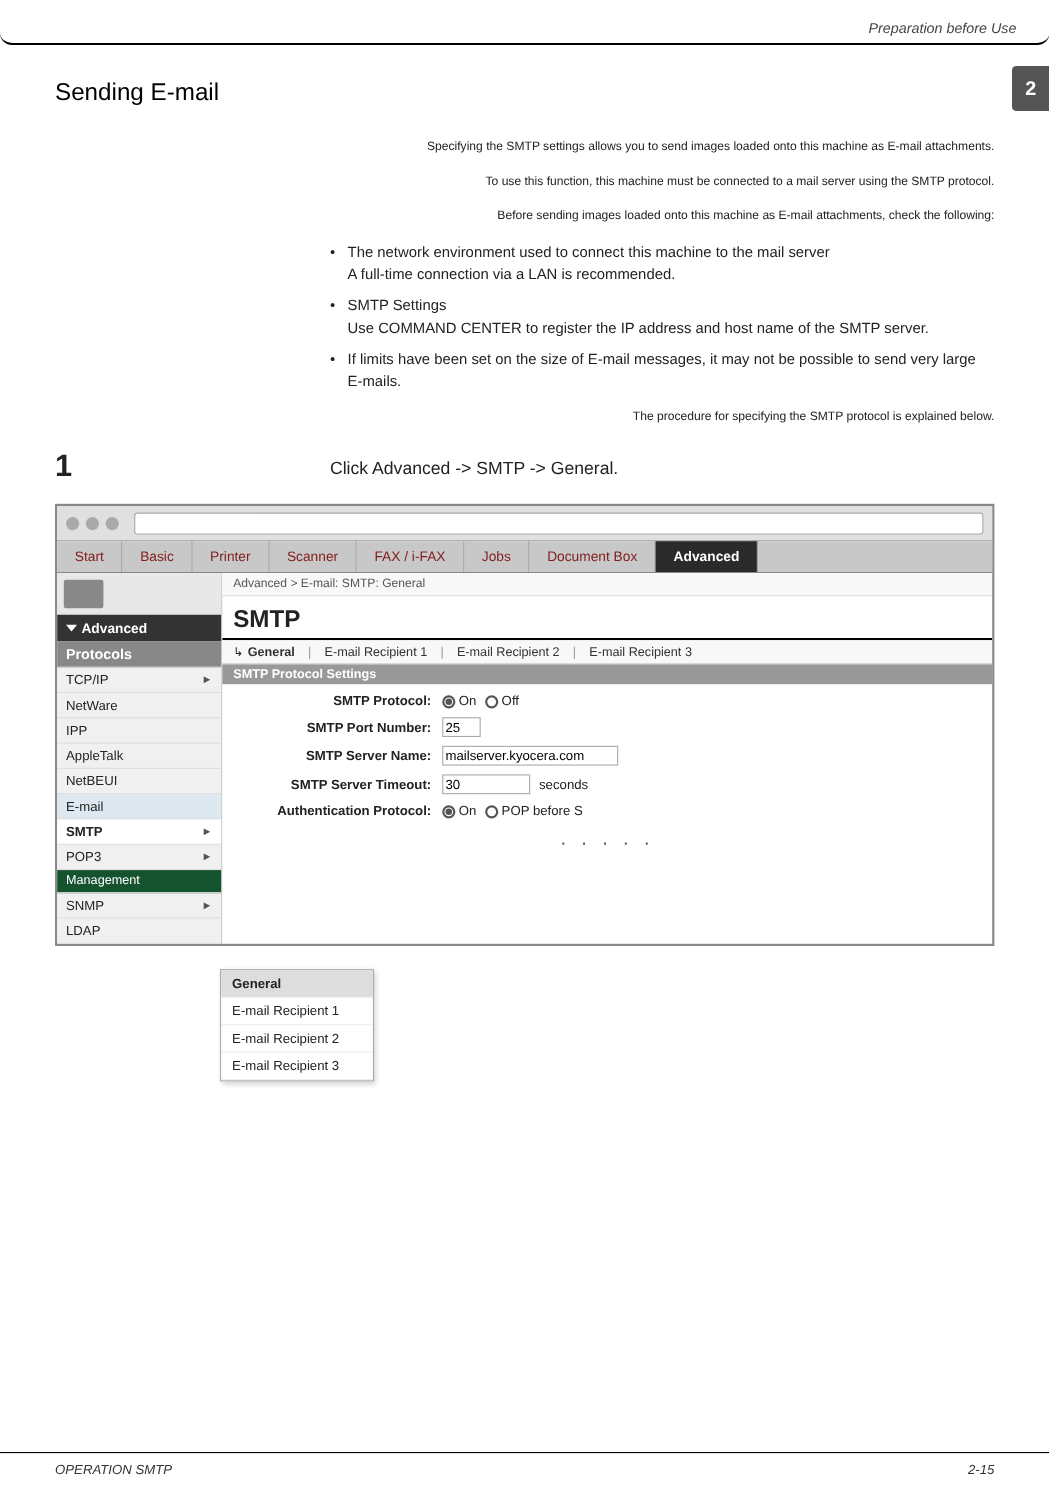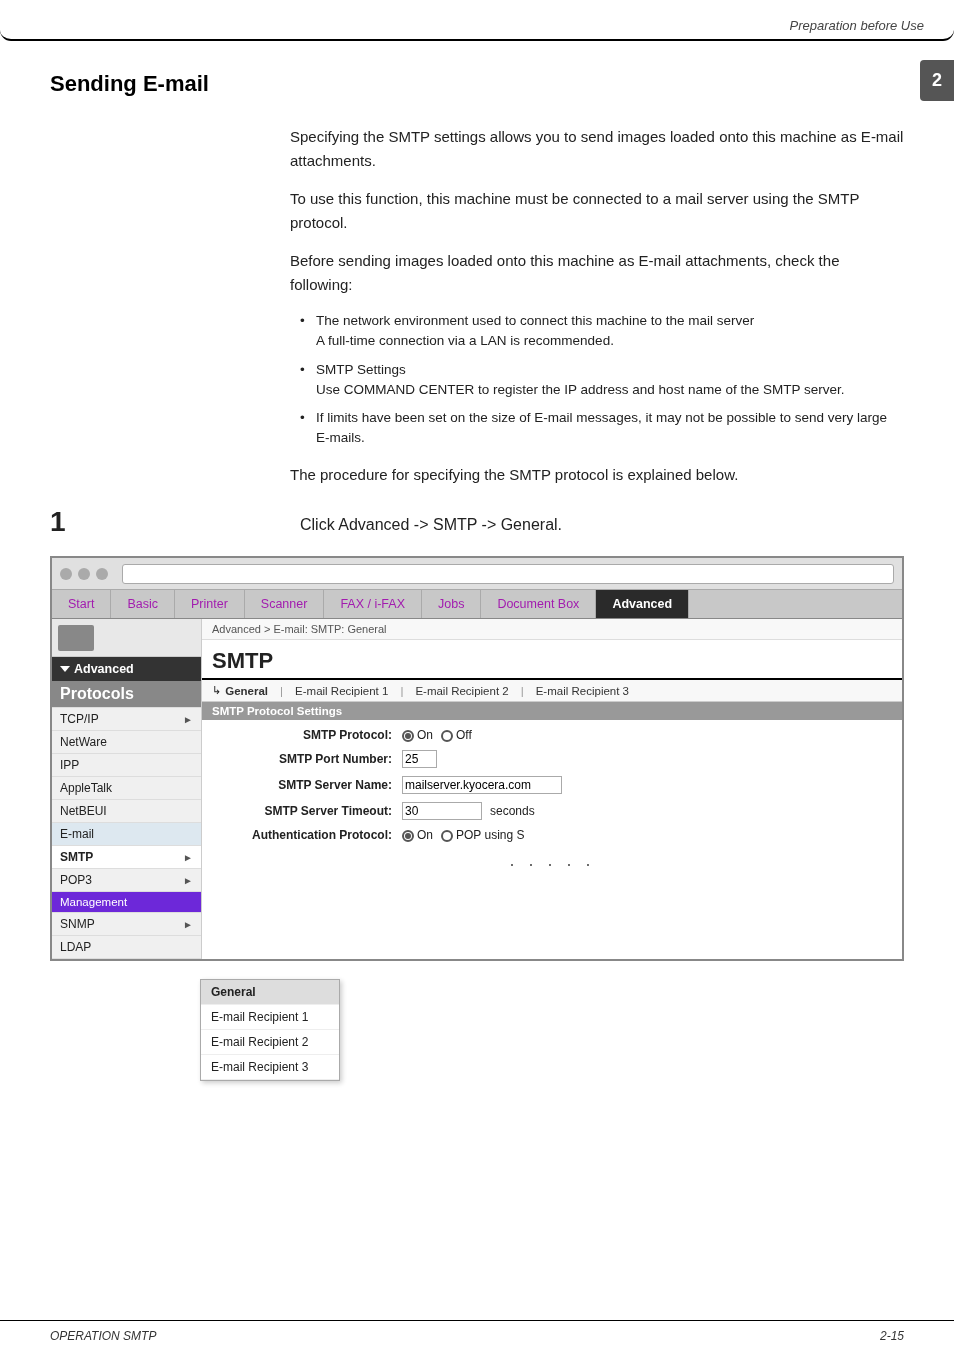--- a/index.html
+++ b/index.html
@@ -41,35 +41,36 @@
     }
 
     
     .main-content {
       padding: 30px 50px 30px 50px;
     }
 
     
     .page-title {
       font-size: 22px;
-      font-weight: bold;
+      font-weight: normal;
       margin-bottom: 28px;
       color: #000;
     }
 
     
     .text-area {
       margin-left: 240px;
       margin-bottom: 18px;
     }
 
     .text-block {
       margin-bottom: 14px;
       line-height: 1.6;
-      font-size: 15px;
+      font-size: 11px;
+      text-align: right;
     }
 
     .bullet-list {
       list-style: none;
       margin-left: 10px;
       margin-bottom: 14px;
     }
 
     .bullet-list li {
       padding-left: 16px;
@@ -144,21 +145,21 @@
     .nav-tabs {
       display: flex;
       background: #c8c8c8;
       border-bottom: 1px solid #888;
     }
 
     .nav-tab {
       padding: 7px 16px;
       font-size: 12.5px;
       cursor: pointer;
-      color: #a21caf;
+      color: #7f1d1d;
       border-right: 1px solid #aaa;
     }
 
     .nav-tab.active {
       background: #2a2a2a;
       color: #fff;
       font-weight: bold;
     }
 
     
@@ -190,25 +191,25 @@
     }
 
     .sidebar-item.highlighted {
       background: #dde8f0;
     }
 
     .sidebar-item.section-label {
       background: #888;
       color: #fff;
       font-weight: bold;
-      font-size: 16px;
+      font-size: 13px;
     }
 
     .sidebar-item.management-label {
-      background: #6d28d9;
+      background: #14532d;
       color: #fff;
       font-size: 11.5px;
     }
 
     .sidebar-arrow {
       font-size: 10px;
       color: #555;
     }
 
     .sidebar-advanced {
@@ -609,21 +610,21 @@
 
           <div class="setting-row">
             <div class="setting-label">Authentication Protocol:</div>
             <div class="setting-value">
               <div class="radio-option">
                 <div class="radio-circle selected"></div>
                 <span>On</span>
               </div>
               <div class="radio-option">
                 <div class="radio-circle"></div>
-                <span>POP using S</span>
+                <span>POP before S</span>
               </div>
             </div>
           </div>
 
           <div class="dots-line">· · · · ·</div>
 
         </div>
       </div>
     </div>
   </div>

